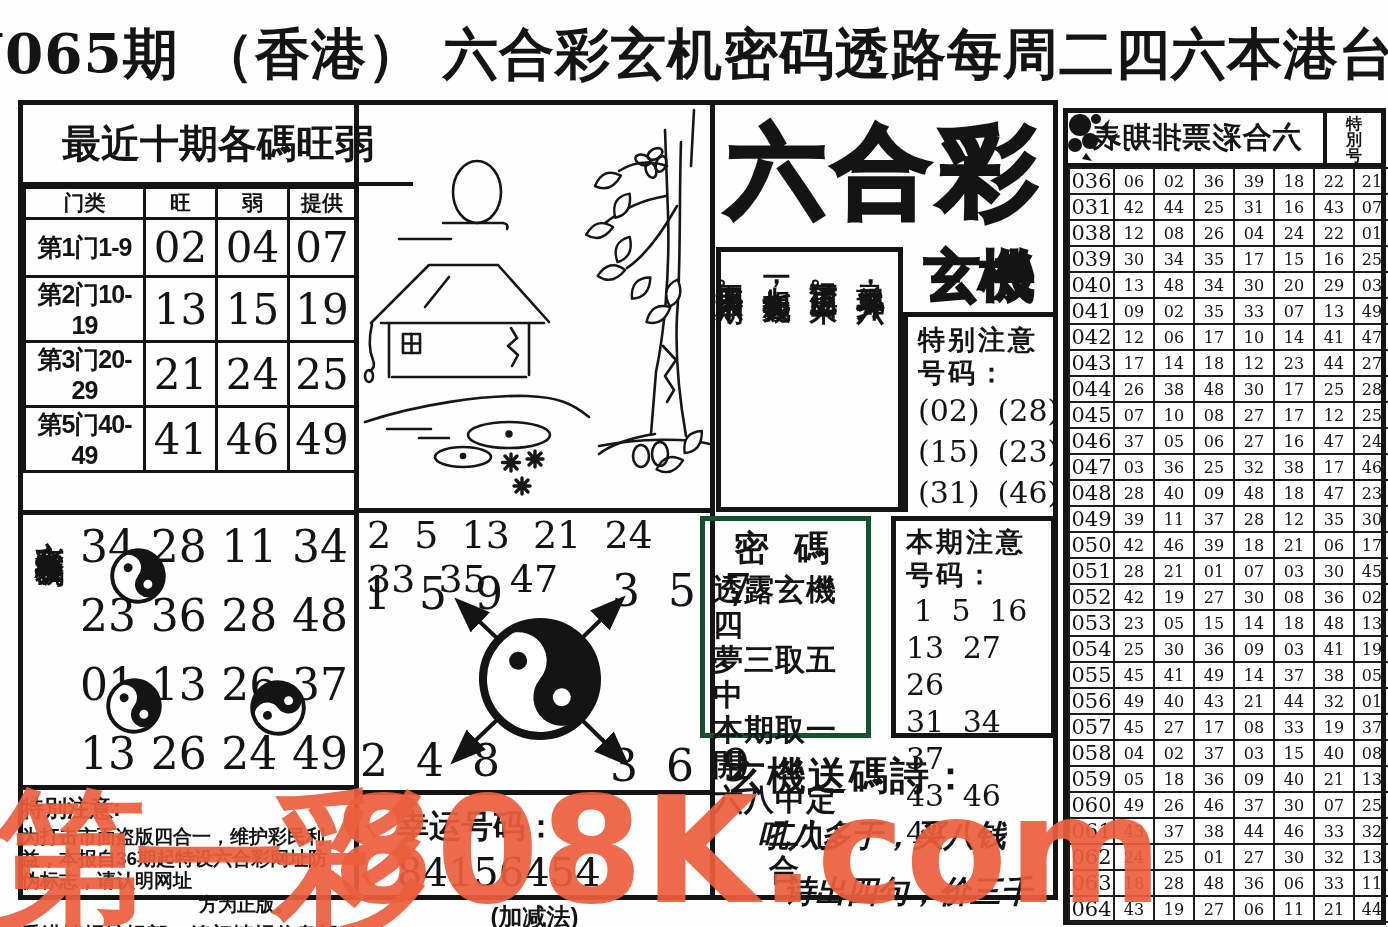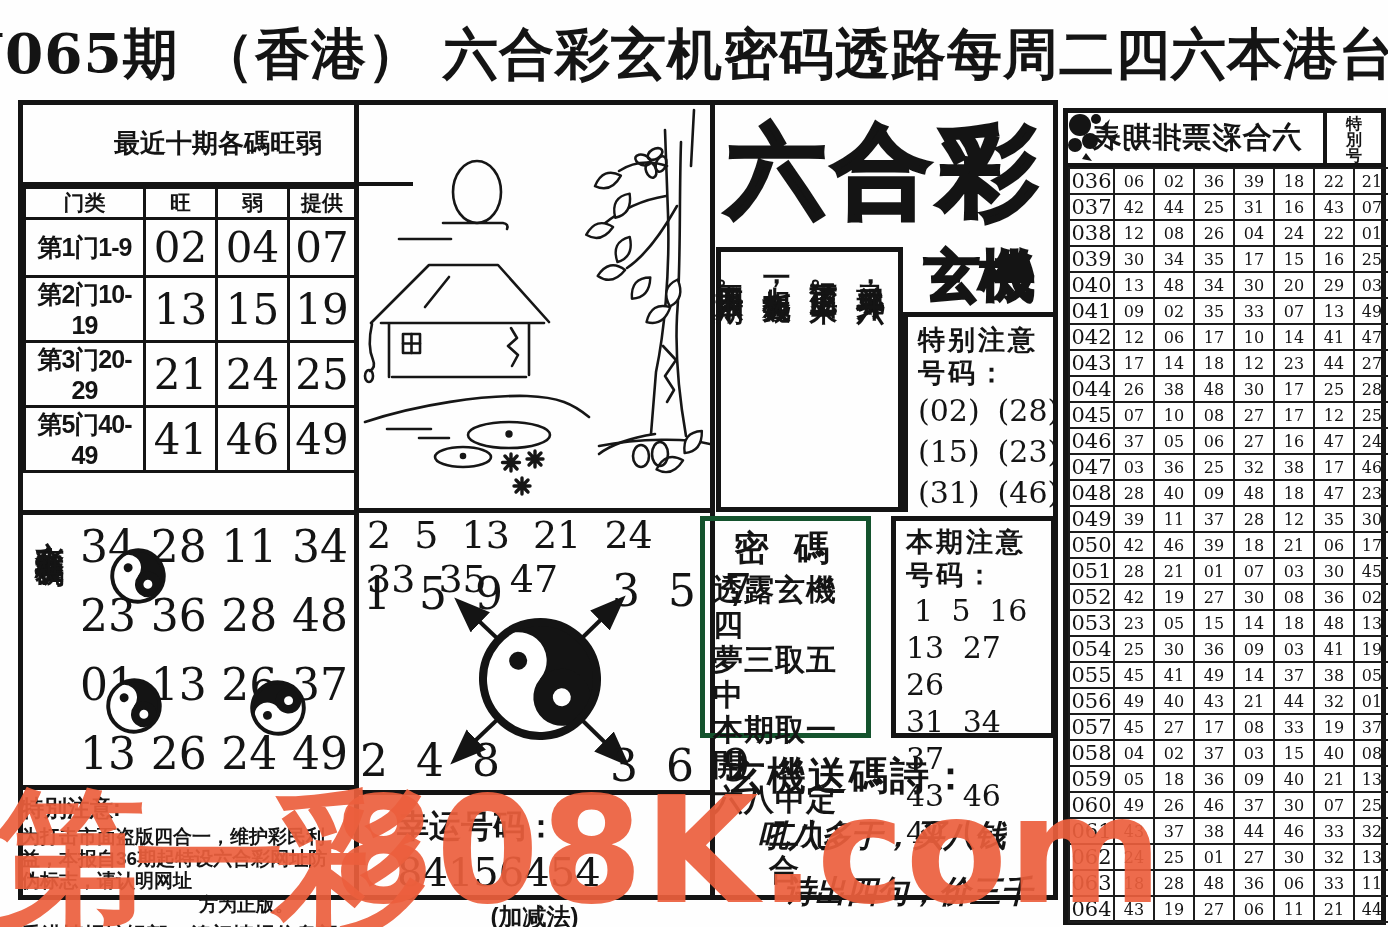--- a/index.html
+++ b/index.html
@@ -24,21 +24,21 @@
   
   #outer-frame { left:18px; top:100px; width:1040px; height:800px; border:5px solid #141414; }
   .vdiv { top:100px; width:5px; height:800px; background:#141414; }
   .hdiv { height:5px; background:#141414; }
 
   
   #hotweak-title {
     left:23px; top:105px; width:390px; height:81px;
     border-bottom:4px solid #141414;
     display:flex; align-items:center; justify-content:center;
-    font-size:26px; font-weight:900;
+    font-size:39px; font-weight:900;
     font-family:"DejaVu Serif", serif;
   }
   #hotweak-table { left:23px; top:186px; width:331px; border-collapse:collapse; table-layout:fixed; }
   #hotweak-table th, #hotweak-table td { border:3px solid #141414; text-align:center; }
   #hotweak-table th { height:30px; font-size:21px; font-weight:900;margin-top:45px; }
   #hotweak-table td { height:58px; }
   #hotweak-table td.cat { font-size:25px; font-weight:900; letter-spacing:-1px; }
   #hotweak-table td.val { font-size:42px; font-family:"DejaVu Serif", serif; }
 
   #lucky-box { left:23px; top:515px; width:331px; height:270px; }
@@ -469,21 +469,21 @@
           <td class="period">036</td>
           <td>06</td>
           <td>02</td>
           <td>36</td>
           <td>39</td>
           <td>18</td>
           <td>22</td>
           <td class="special">21</td>
         </tr>
         <tr>
-          <td class="period">037</td>
+          <td class="period">031</td>
           <td>42</td>
           <td>44</td>
           <td>25</td>
           <td>31</td>
           <td>16</td>
           <td>43</td>
           <td class="special">07</td>
         </tr>
         <tr>
           <td class="period">038</td>

